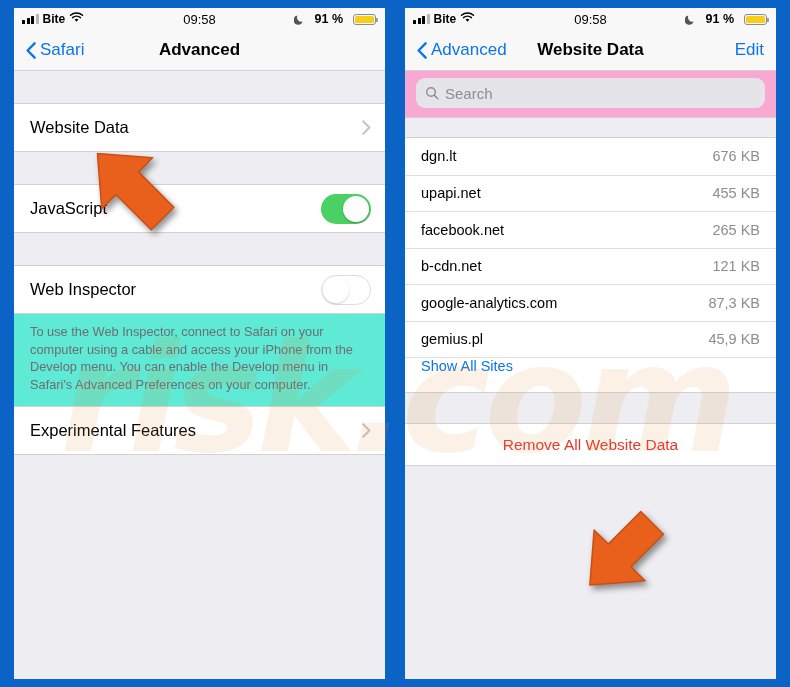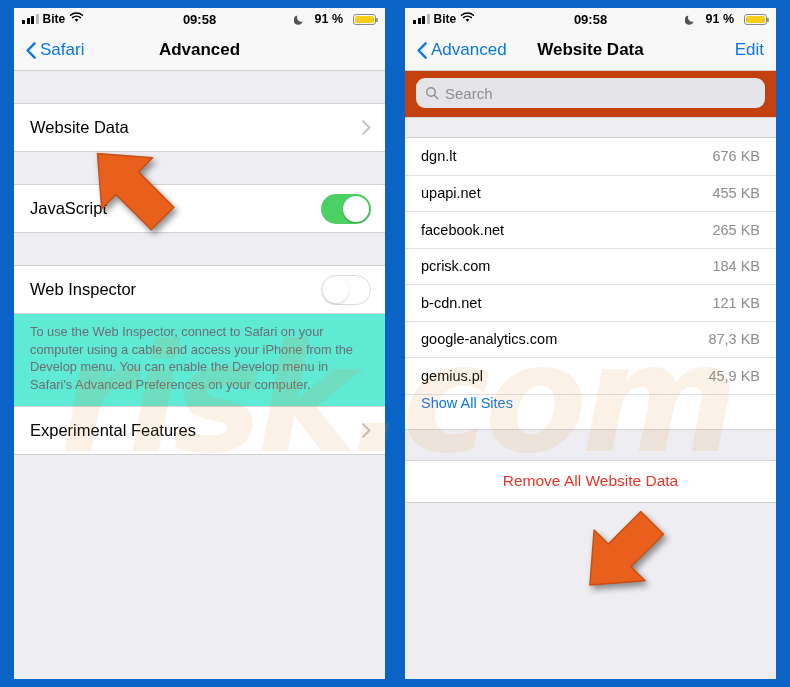--- a/index.html
+++ b/index.html
@@ -72,21 +72,21 @@
     background: #f8f8f8;
     position: relative;
     z-index: 8;
   }
   .sb-left { display: flex; align-items: center; gap: 4px; }
   .sb-center {
     position: absolute;
     left: 0; right: 0;
     text-align: center;
     font-size: 13px;
-    font-weight: bold;
+    font-weight: normal;
     pointer-events: none;
   }
   .sb-right {
     margin-left: auto;
     display: flex;
     align-items: center;
     gap: 10px;
     position: relative;
     z-index: 2;
   }
@@ -202,21 +202,21 @@
   .footnote {
     background: #5eead4;
     padding: 9px 16px 12px 16px;
     font-size: 12.8px;
     line-height: 1.38;
     color: #6d6d72;
   }
 
   
   .searchwrap {
-    background: #c2410c;
+    background: #f9a8d4;
     padding: 7px 11px 9px 11px;
     border-bottom: 1px solid #d2d2d4;
     position: relative;
     z-index: 8;
   }
   .searchbox {
     height: 30px;
     background: #e4e4e9;
     border-radius: 9px;
     display: flex;
@@ -454,24 +454,20 @@
         </div>
         <div class="datarow">
           <span class="site">upapi.net</span>
           <span class="size">455 KB</span>
         </div>
         <div class="datarow">
           <span class="site">facebook.net</span>
           <span class="size">265 KB</span>
         </div>
         <div class="datarow">
-          <span class="site">pcrisk.com</span>
-          <span class="size">184 KB</span>
-        </div>
-        <div class="datarow">
           <span class="site">b-cdn.net</span>
           <span class="size">121 KB</span>
         </div>
         <div class="datarow">
           <span class="site">google-analytics.com</span>
           <span class="size">87,3 KB</span>
         </div>
         <div class="datarow">
           <span class="site">gemius.pl</span>
           <span class="size">45,9 KB</span>

